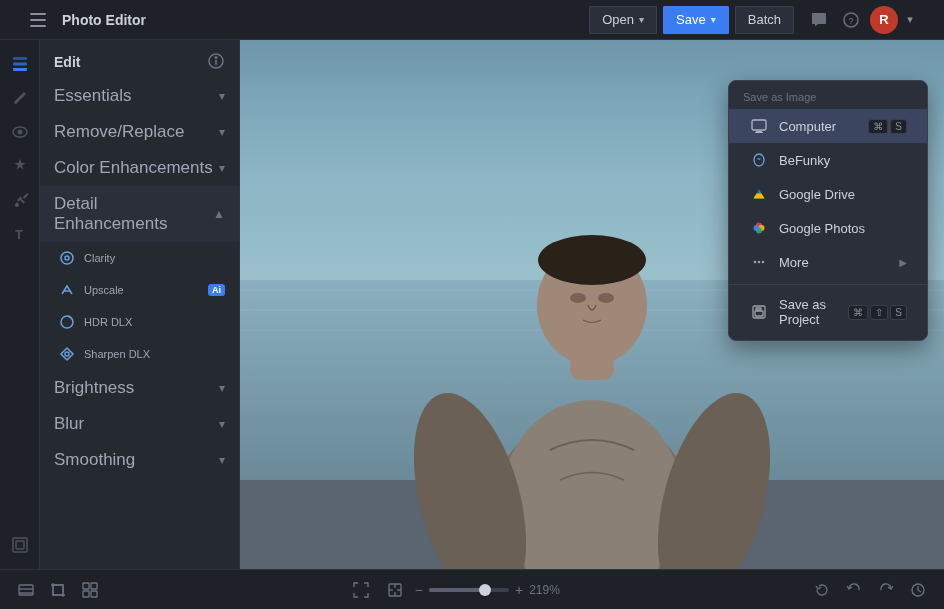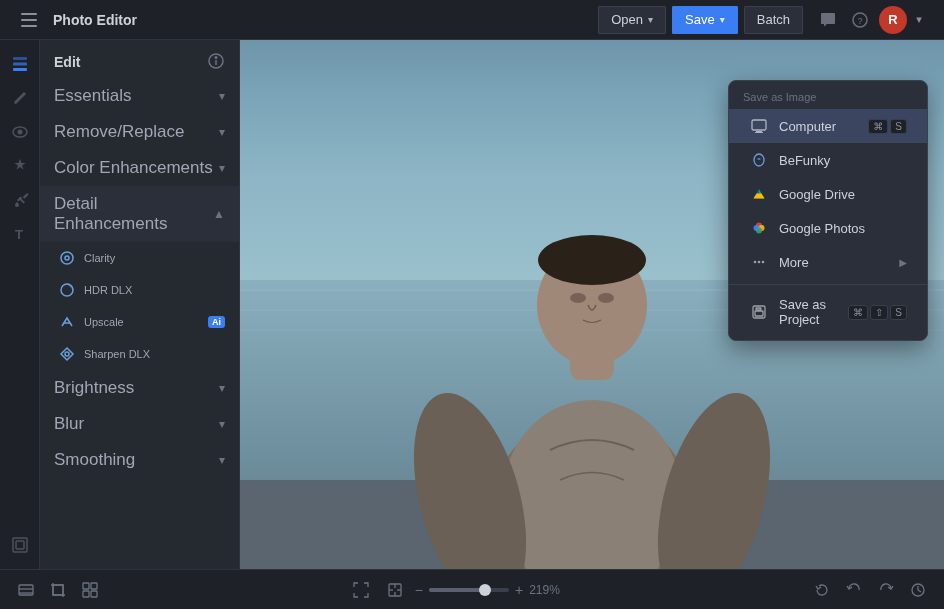--- a/index.html
+++ b/index.html
@@ -14,21 +14,21 @@
       flex-direction: column;
     }
 
     
     .topbar {
       height: 40px;
       background: #1e2228;
       border-bottom: 1px solid #2e3340;
       display: flex;
       align-items: center;
-      padding: 0 15px;
+      padding: 0 24px;
       gap: 6px;
       flex-shrink: 0;
       z-index: 10;
     }
     .topbar-left {
       display: flex;
       align-items: center;
       gap: 4px;
     }
     .hamburger-icon {
@@ -527,36 +527,36 @@
           <circle cx="8" cy="8" r="6"></circle>
           <circle cx="8" cy="8" r="2"></circle>
         </svg>
       </div>
       <span class="sub-item-label">Clarity</span>
     </div>
 
     <div class="sub-item">
       <div class="sub-item-icon">
         <svg width="16" height="16" viewBox="0 0 16 16" fill="none" stroke="#6b9edd" stroke-width="1.5">
-          <circle cx="8" cy="8" r="6"></circle>
-          <path d="M8 2 A6 6 0 0 1 14 8" stroke="#6b9edd" fill="#6b9edd" opacity="0.4"></path>
-        </svg>
-      </div>
-      <span class="sub-item-label">HDR DLX</span>
-    </div>
-
-    <div class="sub-item">
-      <div class="sub-item-icon">
-        <svg width="16" height="16" viewBox="0 0 16 16" fill="none" stroke="#6b9edd" stroke-width="1.5">
           <polyline points="3,12 8,4 13,12"></polyline>
           <line x1="5" y1="9" x2="11" y2="9"></line>
         </svg>
       </div>
       <span class="sub-item-label">Upscale</span>
       <span class="ai-badge">Ai</span>
+    </div>
+
+    <div class="sub-item">
+      <div class="sub-item-icon">
+        <svg width="16" height="16" viewBox="0 0 16 16" fill="none" stroke="#6b9edd" stroke-width="1.5">
+          <circle cx="8" cy="8" r="6"></circle>
+          <path d="M8 2 A6 6 0 0 1 14 8" stroke="#6b9edd" fill="#6b9edd" opacity="0.4"></path>
+        </svg>
+      </div>
+      <span class="sub-item-label">HDR DLX</span>
     </div>
 
     <div class="sub-item">
       <div class="sub-item-icon">
         <svg width="16" height="16" viewBox="0 0 16 16" fill="none" stroke="#6b9edd" stroke-width="1.5">
           <path d="M8 2 L14 8 L8 14 L2 8 Z"></path>
           <circle cx="8" cy="8" r="2"></circle>
         </svg>
       </div>
       <span class="sub-item-label">Sharpen DLX</span>

